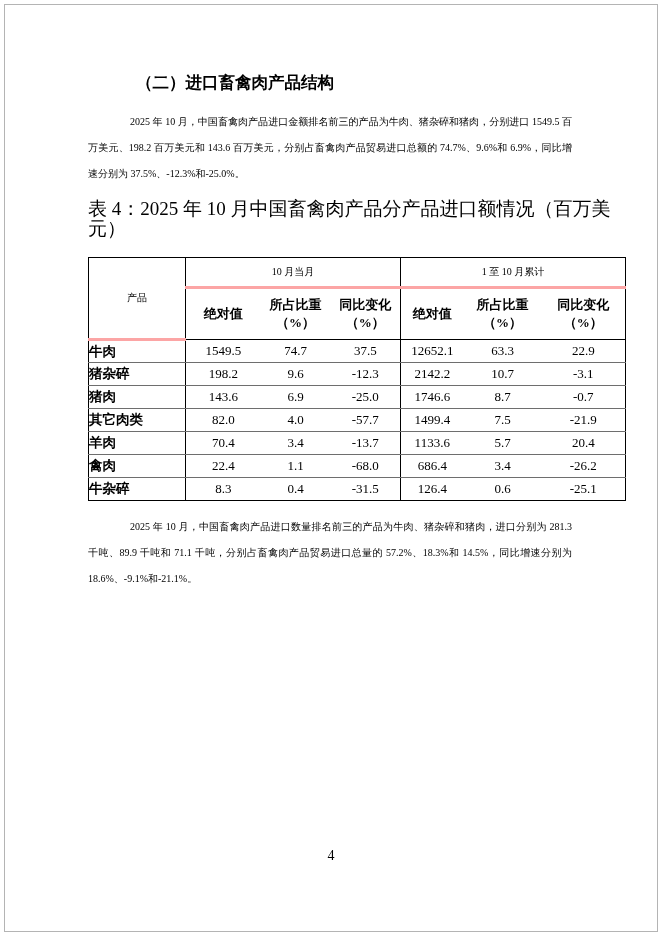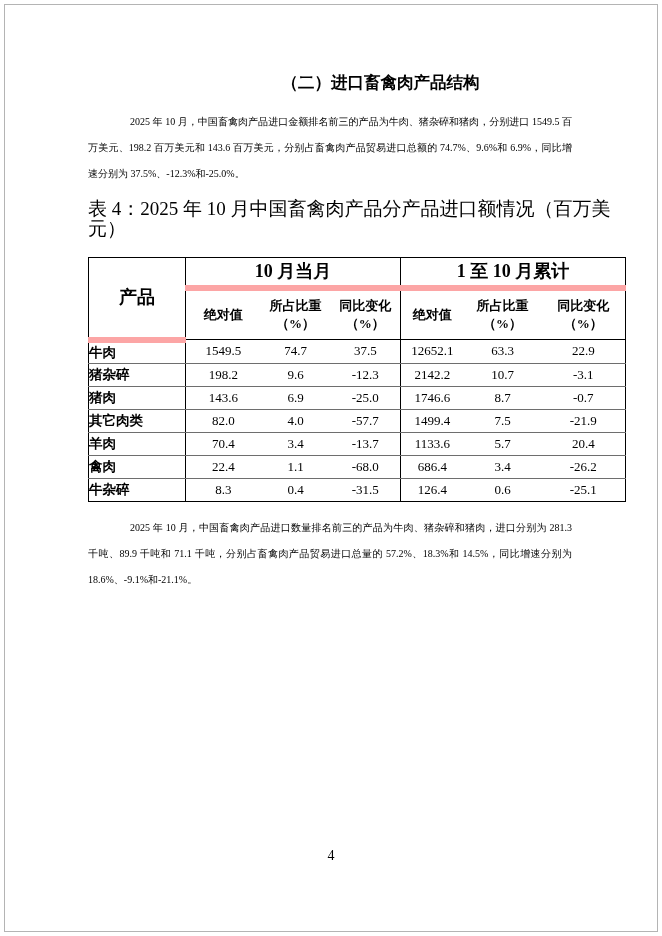--- a/index.html
+++ b/index.html
@@ -10,36 +10,36 @@
     color:#000;
     font-family:"Liberation Serif","DejaVu Serif",serif;
     overflow:hidden;
   }
   .page-frame {
     position:absolute; inset:4px;
     border:1px solid #b4b4b4;
     pointer-events:none;
   }
   .content { position:absolute; left:88px; top:0; width:537px; padding-top:72px; }
-  .heading { font-size:16.5px; font-weight:bold; margin:0 0 15px 48px;text-align:center; }
+  .heading { font-size:16.5px; font-weight:bold; margin:0 0 15px 48px; }
   .para {
     width:484px; font-size:10px; line-height:26px;
     text-align:justify; text-indent:42px; margin-bottom:12px;
   }
   .table-caption { font-size:19px; line-height:20px; margin:2px 0 18px 0; }
   table.data-table {
     width:537px; border-collapse:collapse; table-layout:fixed;
     border:1.5px solid #000; margin-bottom:13px;
   }
   .data-table th, .data-table td {
     font-size:13px; text-align:center; vertical-align:middle; padding:1px 3px;
     overflow:hidden; white-space:nowrap;
   }
   tr.group-row { height:30px; }
-  tr.group-row th { font-weight:bold; font-size:18px; border-bottom:6px solid #fca5a5; white-space:nowrap; }
+  tr.group-row th { font-weight:normal; font-size:10px; border-bottom:3px solid #fca5a5; white-space:nowrap; }
   th.th-product {
     font-weight:bold; font-size:13.5px;
     border-right:1px solid #000; border-bottom:1.5px solid #000;
   }
   th.group-first { border-right:1px solid #000; }
   tr.sub-row { height:52px; }
   tr.sub-row th { font-weight:bold; font-size:13px; border-bottom:1.5px solid #000; white-space:normal; }
   tr.sub-row th.group-sep { border-right:1px solid #000; }
   tbody tr { height:23px; }
   tbody td { border-bottom:1px solid #6e6e6e; }

